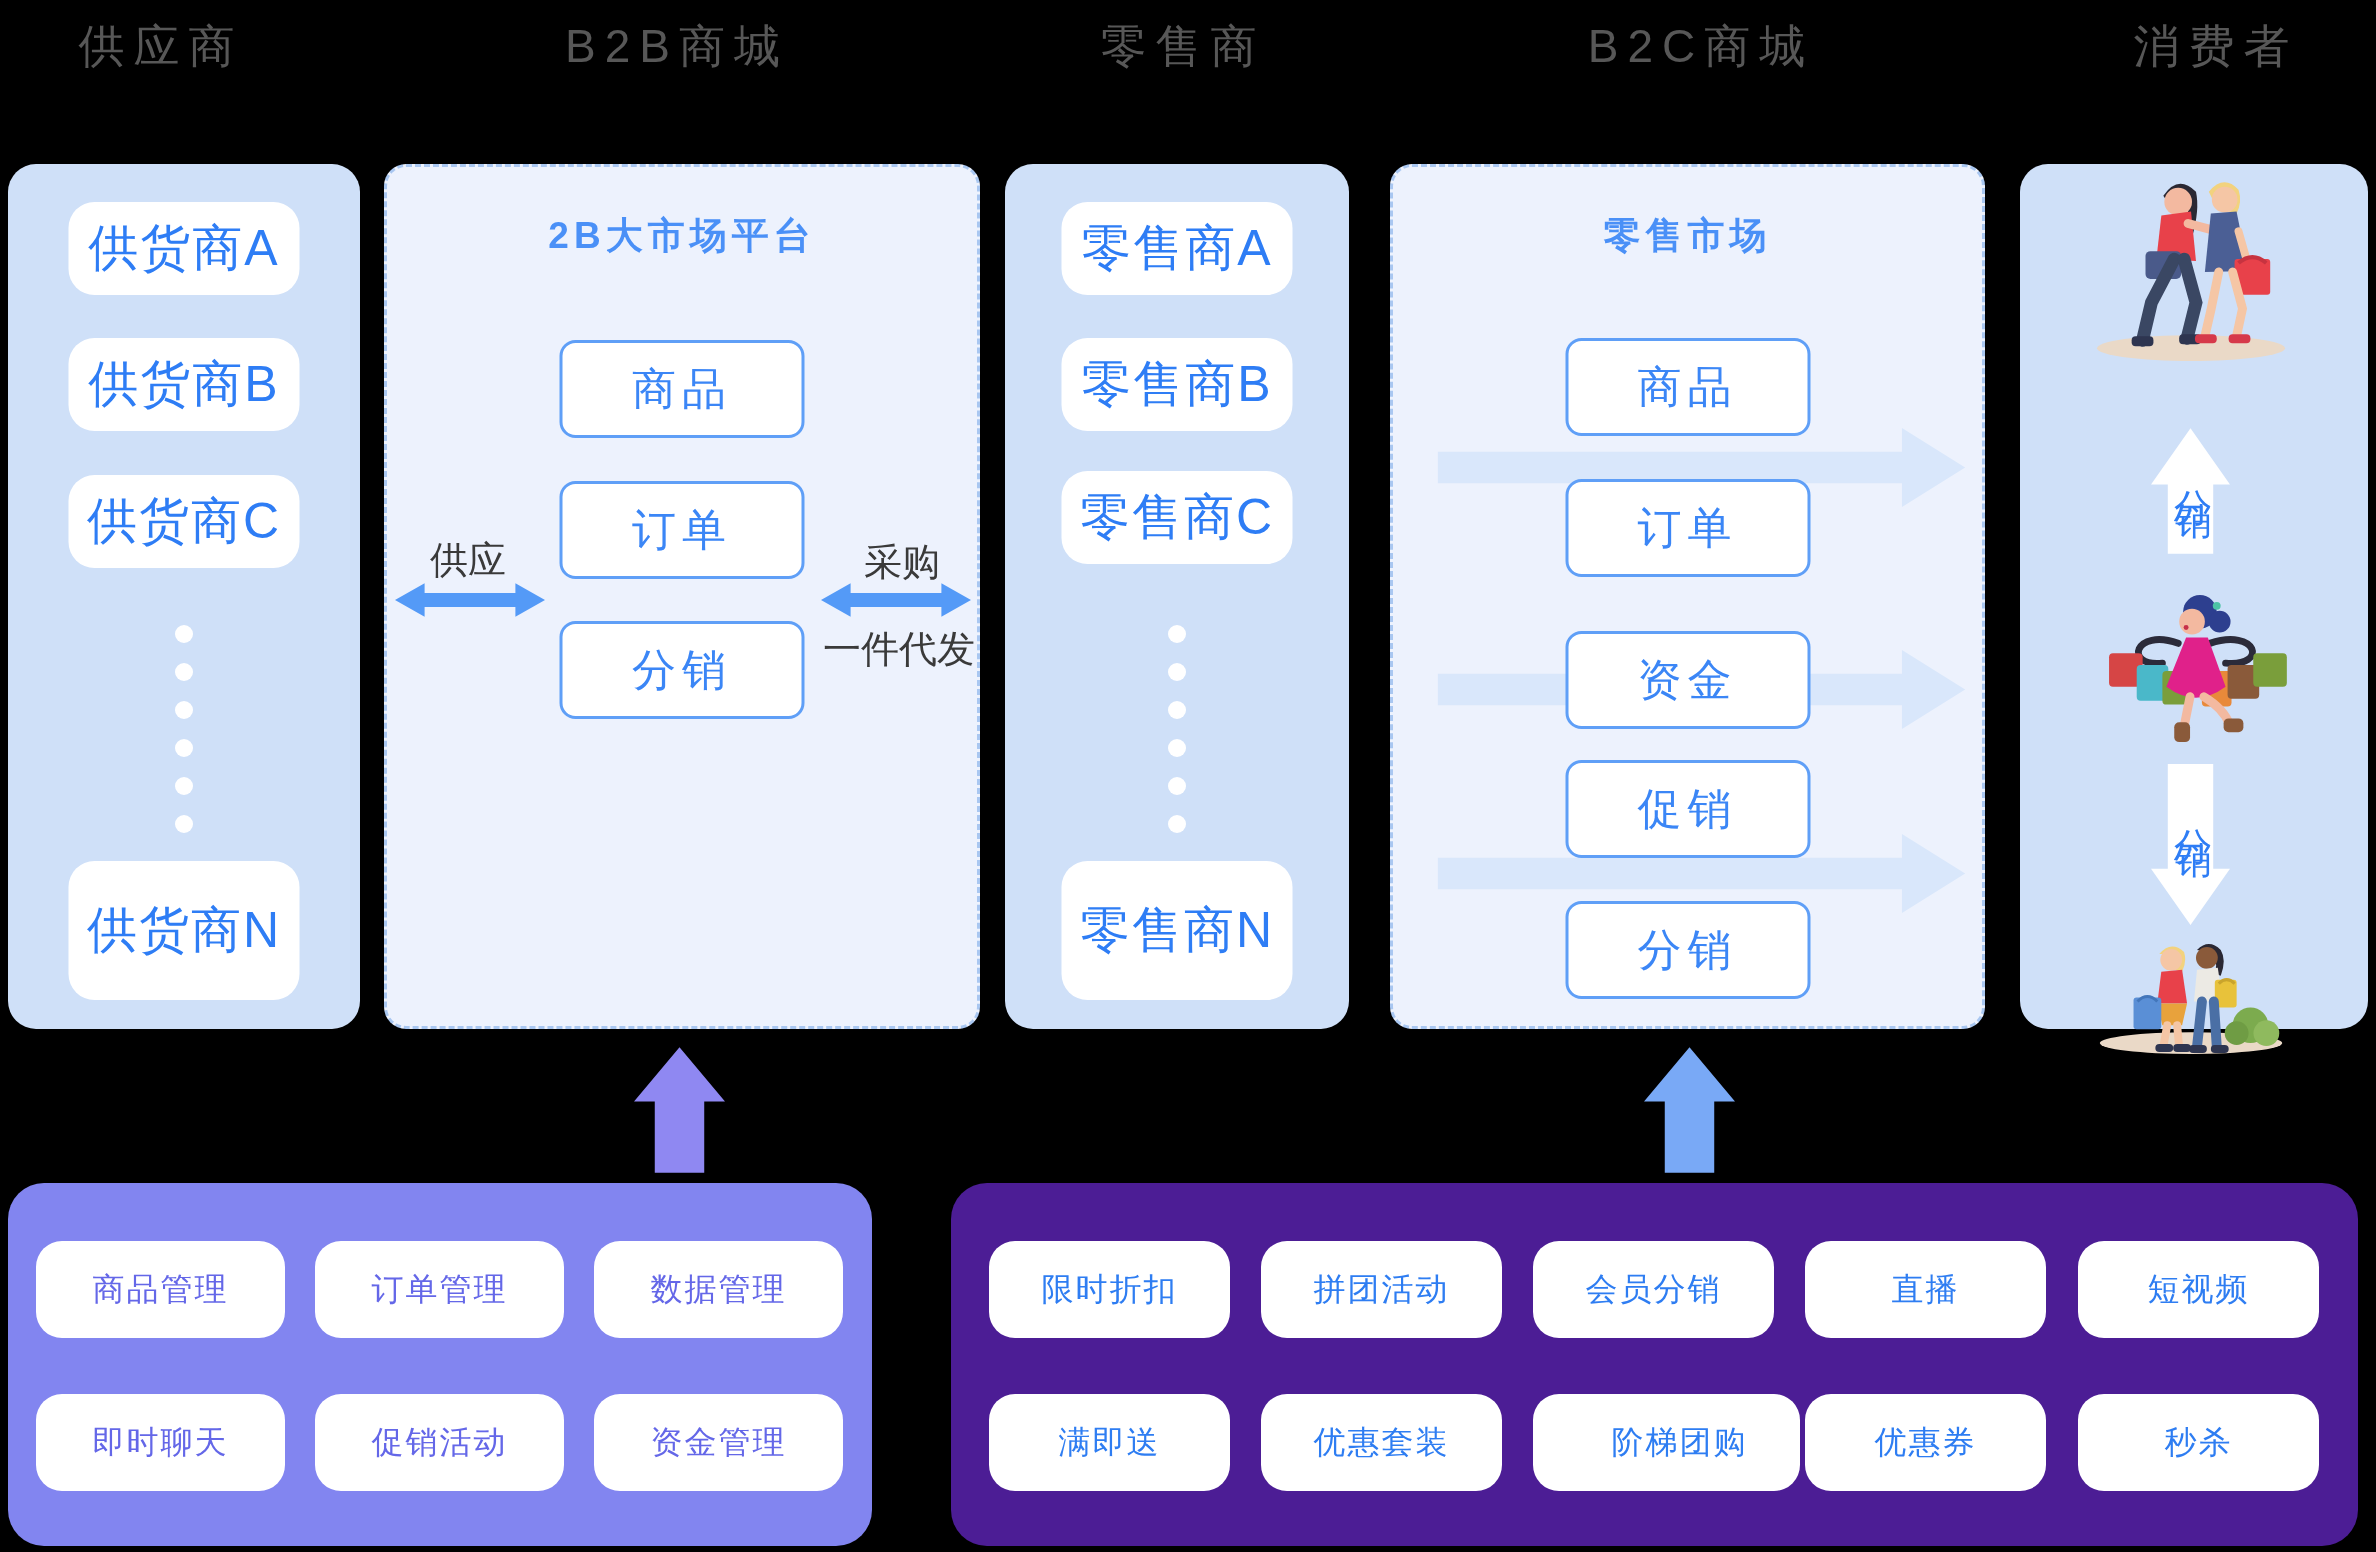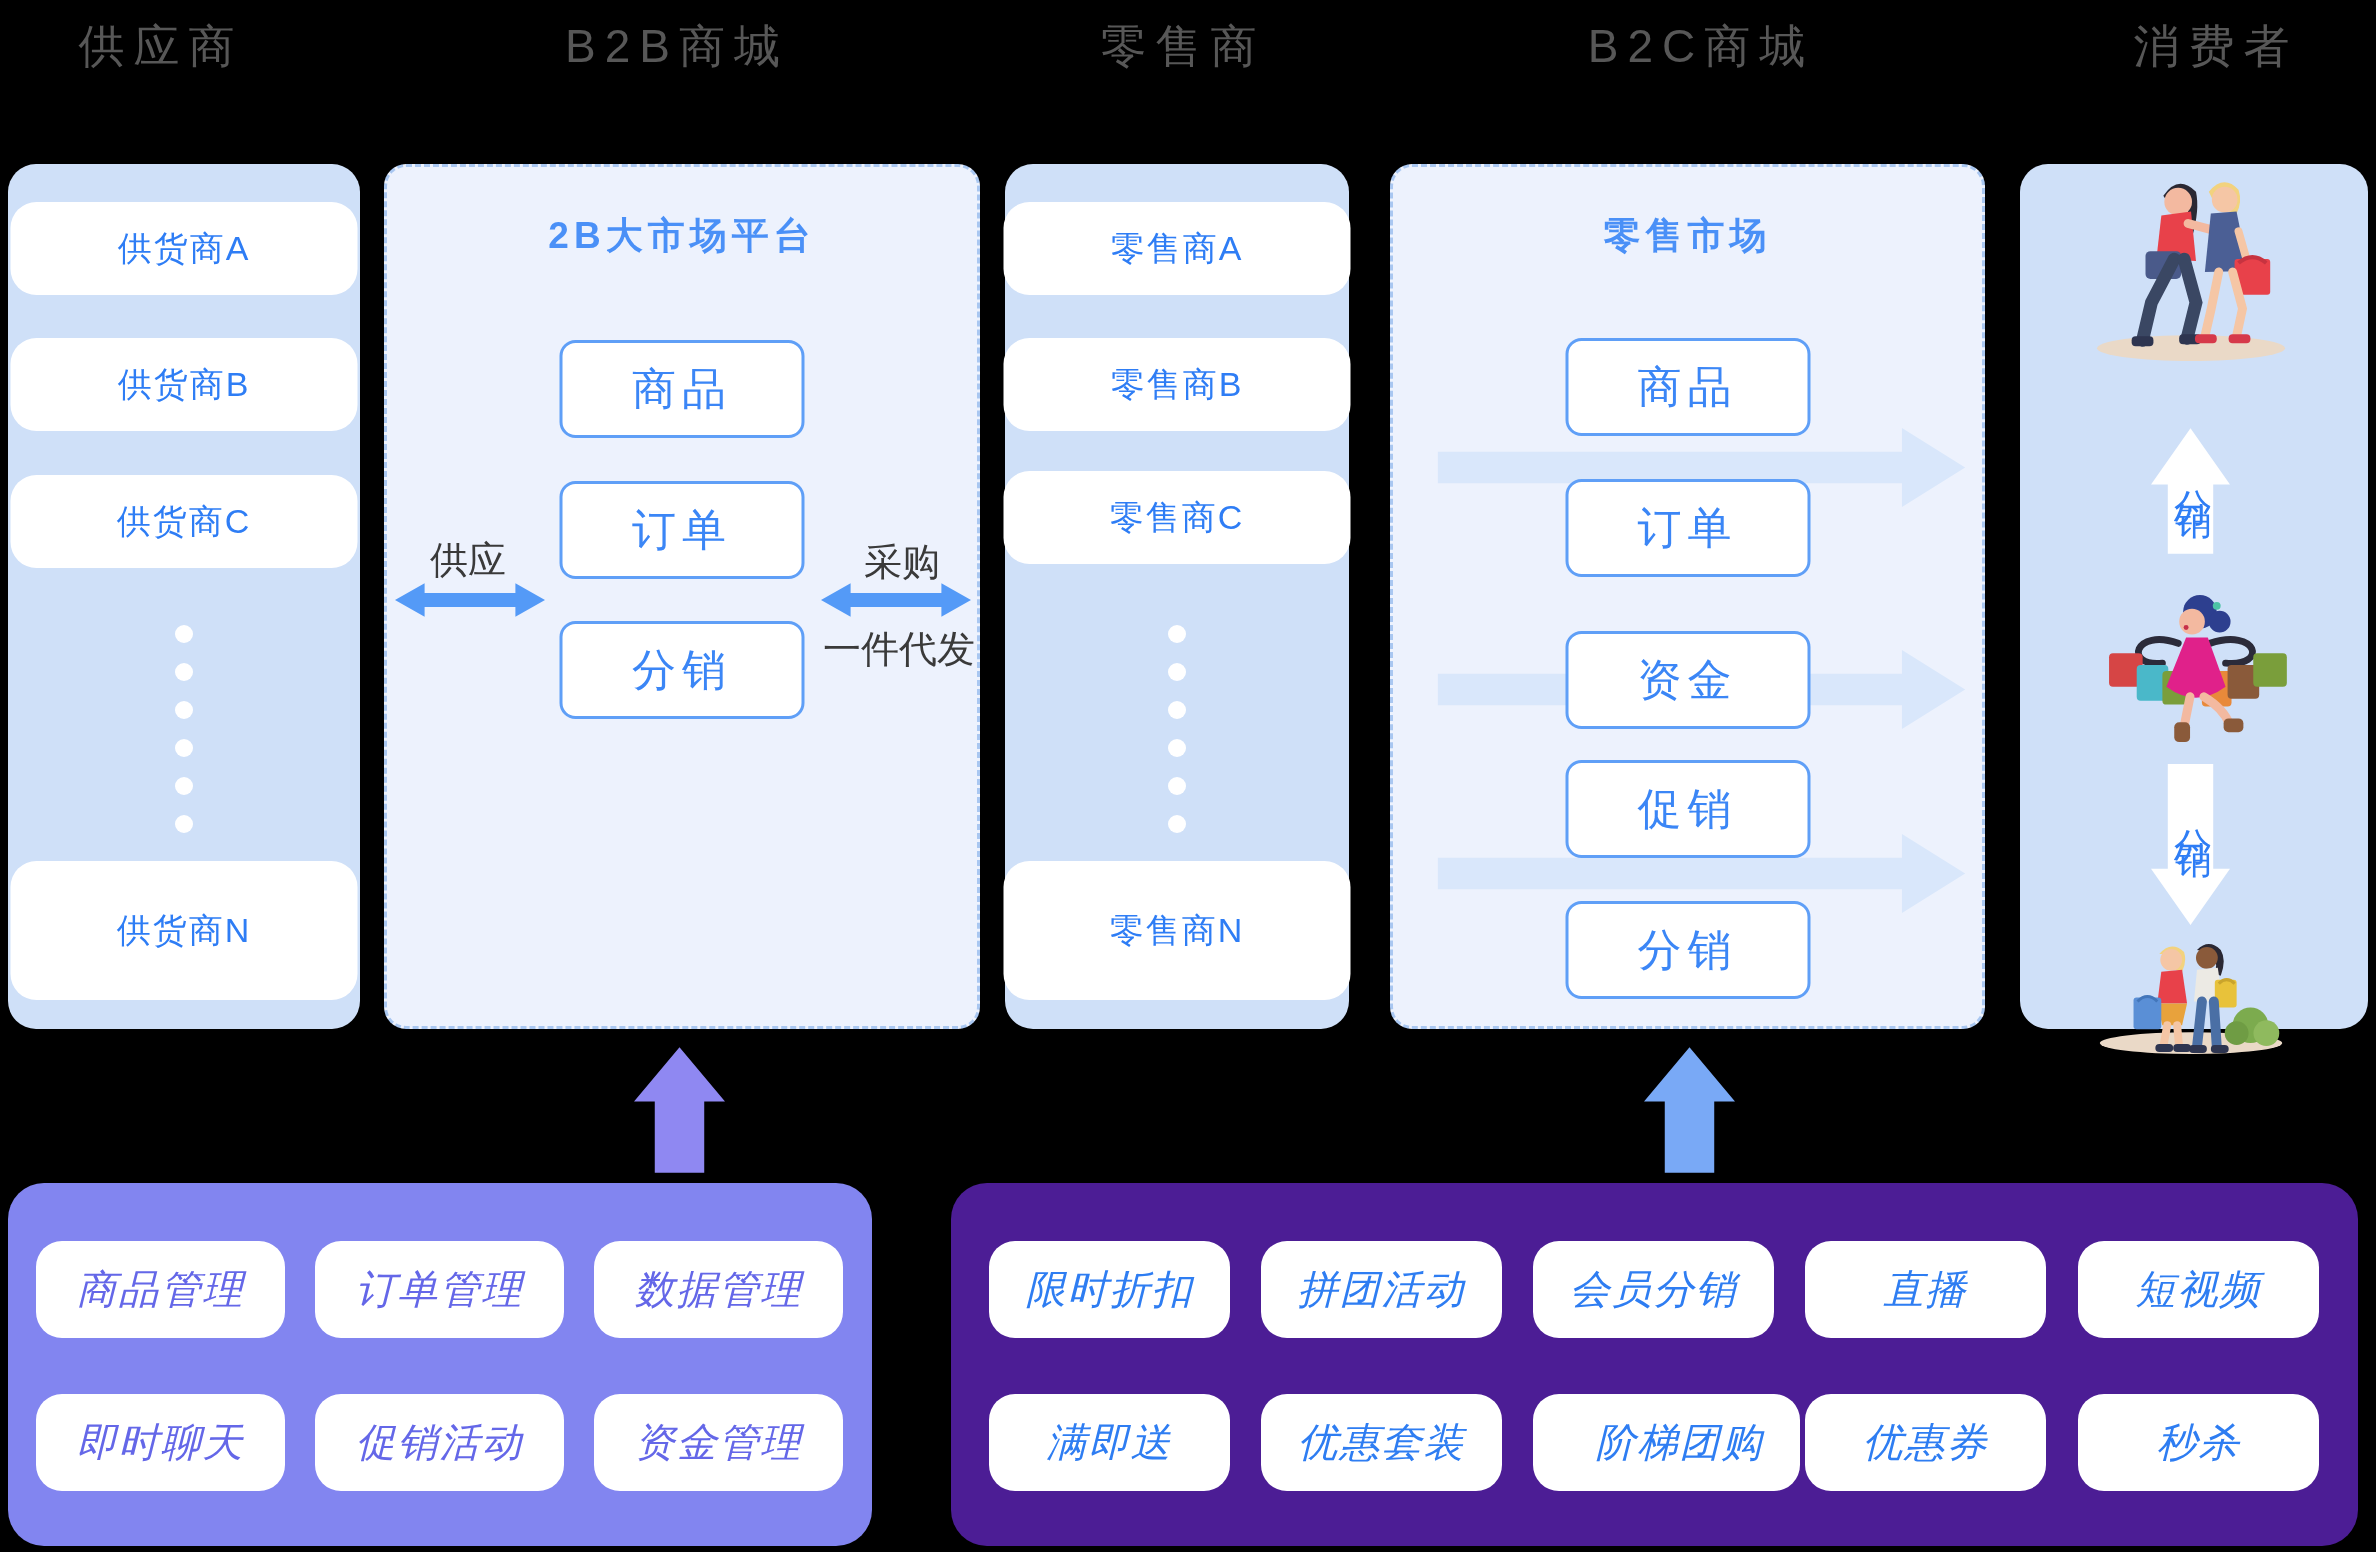--- a/index.html
+++ b/index.html
@@ -8,23 +8,23 @@
 
   
   .col-header{position:absolute;top:16px;transform:translateX(-50%);
               font-size:46px;font-weight:400;color:#575757;letter-spacing:9px;white-space:nowrap;}
 
   
   .panel-light{position:absolute;top:164px;height:865px;background:#cfe0f8;border-radius:28px;}
   .panel-dashed{position:absolute;top:164px;height:865px;background:#edf2fd;
                 border:3px dashed #a9c7f1;border-radius:22px;box-sizing:border-box;}
 
-  .item-btn{position:absolute;left:50%;transform:translateX(-50%);width:347px;height:93px;
+  .item-btn{position:absolute;left:50%;transform:translateX(-50%);width:231px;height:93px;
             background:#fff;border-radius:26px;display:flex;align-items:center;justify-content:center;
-            font-size:34px;color:#2e7df5;letter-spacing:2px;}
+            font-size:50px;color:#2e7df5;letter-spacing:2px;}
   .item-btn.tall{height:139px;}
 
   .dots{position:absolute;left:50%;transform:translateX(-50%);top:461px;
         display:flex;flex-direction:column;gap:20px;}
   .dot{width:18px;height:18px;border-radius:50%;background:#fff;}
 
   .panel-title{position:absolute;top:44px;left:0;width:100%;text-align:center;
                font-size:37px;font-weight:700;color:#4a90f7;letter-spacing:5px;}
 
   .flow-box{position:absolute;left:50%;transform:translateX(-50%);width:245px;height:98px;
@@ -34,21 +34,21 @@
 
   .flow-label{position:absolute;font-size:38px;color:#3a3a3a;text-align:center;white-space:nowrap;}
   .svg-abs{position:absolute;display:block;}
 
   
   .purple-panel{position:absolute;left:8px;top:1183px;width:864px;height:363px;
                 background:#8285f0;border-radius:36px;}
   .blue-panel{position:absolute;left:951px;top:1183px;width:1407px;height:363px;
               background:#4c1d95;border-radius:36px;}
   .admin-btn,.market-btn{position:absolute;width:249px;height:97px;background:#fff;border-radius:26px;
-        display:flex;align-items:center;justify-content:center;font-size:40px;letter-spacing:2px;font-style:italic;}
+        display:flex;align-items:center;justify-content:center;font-size:32px;letter-spacing:2px;}
   .admin-btn{color:#6467e8;}
   .market-btn{width:241px;color:#2e7df2;}
 
   
   .v-label{position:absolute;writing-mode:vertical-rl;font-size:38px;color:#2e7df5;
            letter-spacing:14px;line-height:1;}
 </style>
 </head>
 <body>
 

